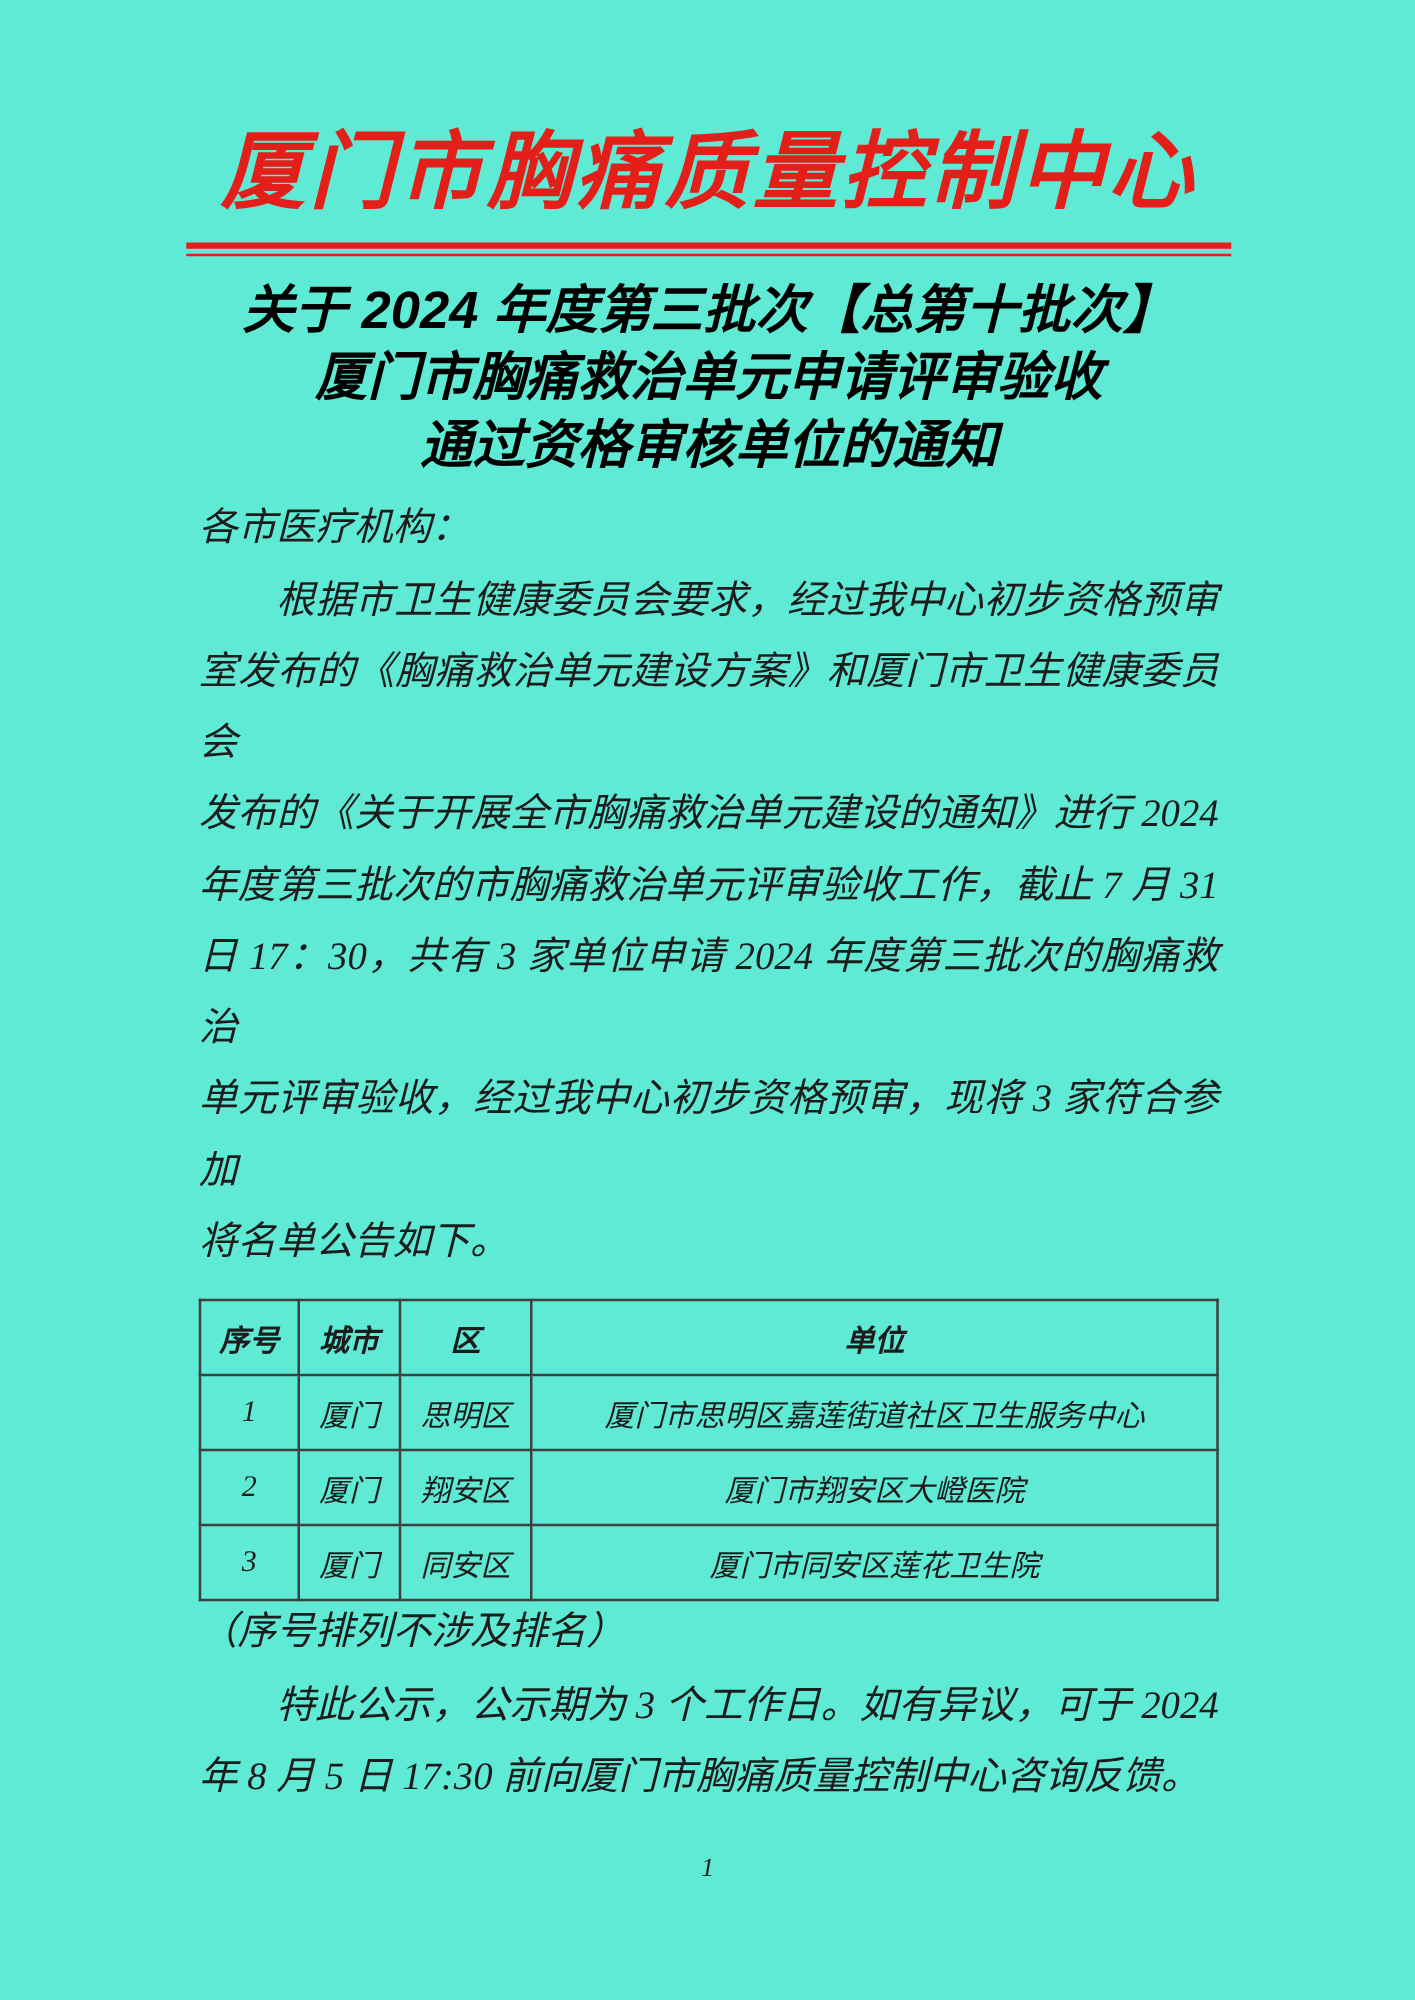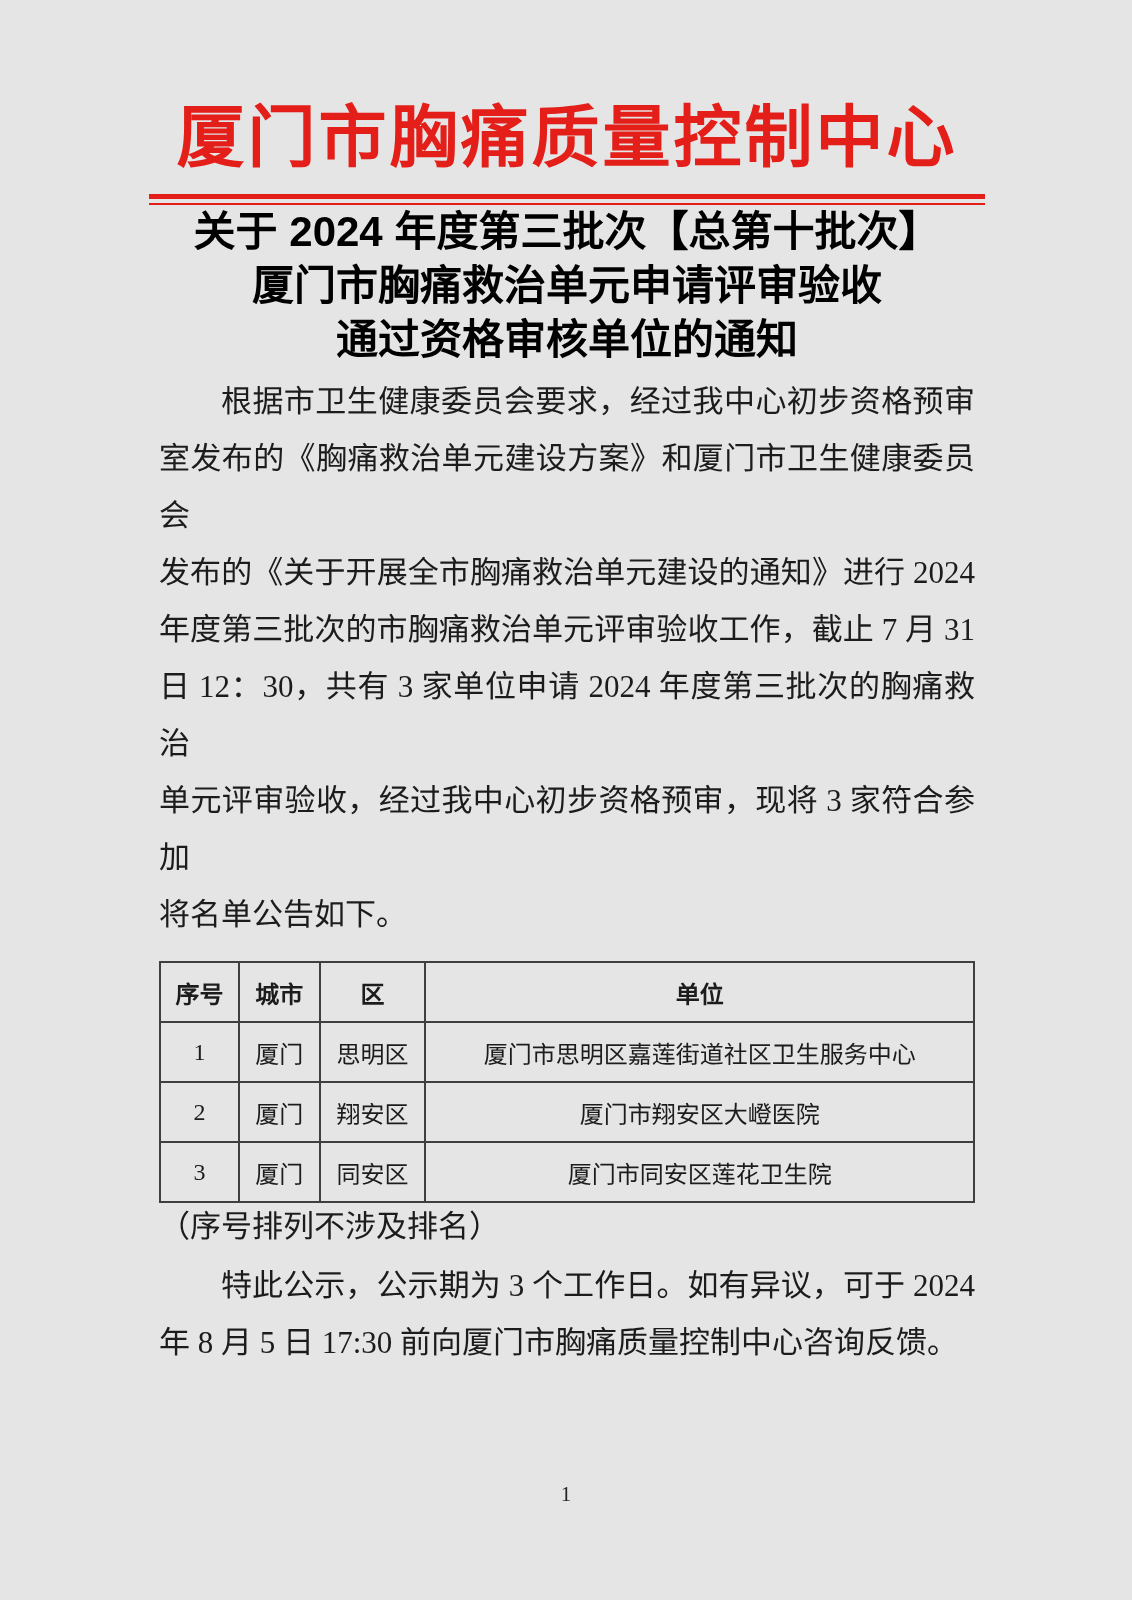--- a/index.html
+++ b/index.html
@@ -6,23 +6,24 @@
   html, body { background: #ffffff; }
   body {
     width: 1132px;
     font-family: "Liberation Serif", serif;
     color: #1c1c1c;
   }
   .page {
     position: relative;
     width: 1132px;
     height: 1600px;
-    background: #e5e5e5;
+    background: #5eead4;
     padding: 0 157px 0 159px;
     overflow: hidden;
+    font-style: italic;
   }
   
   .org-title {
     padding-top: 90px;
     font-size: 68px;
     line-height: 96px;
     font-weight: 900;
     letter-spacing: 3px;
     text-align: center;
     color: #e41e18;
@@ -34,21 +35,21 @@
     background: #e41e18;
     margin: 8px -10px 0 -10px;
   }
   .rule-thin {
     height: 2px;
     background: #e41e18;
     margin: 4px -10px 0 -10px;
   }
   
   .doc-title {
-    margin-top: 0;
+    margin-top: 16px;
     font-size: 42px;
     line-height: 54px;
     font-weight: 700;
     text-align: center;
     font-family: "Liberation Sans", sans-serif;
     color: #000000;
     white-space: nowrap;
   }
   
   .salutation {
@@ -118,27 +119,28 @@
     <div class="rule-thick"></div>
     <div class="rule-thin"></div>
   </header>
 
   <div class="doc-title">
     <div>关于 2024 年度第三批次【总第十批次】</div>
     <div>厦门市胸痛救治单元申请评审验收</div>
     <div>通过资格审核单位的通知</div>
   </div>
 
+  <div class="salutation">各市医疗机构：</div>
 
   <div class="para">
     <div class="line just indent">根据市卫生健康委员会要求，经过我中心初步资格预审</div>
     <div class="line just">室发布的《胸痛救治单元建设方案》和厦门市卫生健康委员会</div>
     <div class="line just">发布的《关于开展全市胸痛救治单元建设的通知》进行 2024</div>
     <div class="line just">年度第三批次的市胸痛救治单元评审验收工作，截止 7 月 31</div>
-    <div class="line just">日 12：30，共有 3 家单位申请 2024 年度第三批次的胸痛救治</div>
+    <div class="line just">日 17：30，共有 3 家单位申请 2024 年度第三批次的胸痛救治</div>
     <div class="line just">单元评审验收，经过我中心初步资格预审，现将 3 家符合参加</div>
     <div class="line">将名单公告如下。</div>
   </div>
 
   <table class="units">
     <colgroup>
       <col class="col-no">
         <col class="col-city">
         <col class="col-dist">
         <col class="col-unit">

